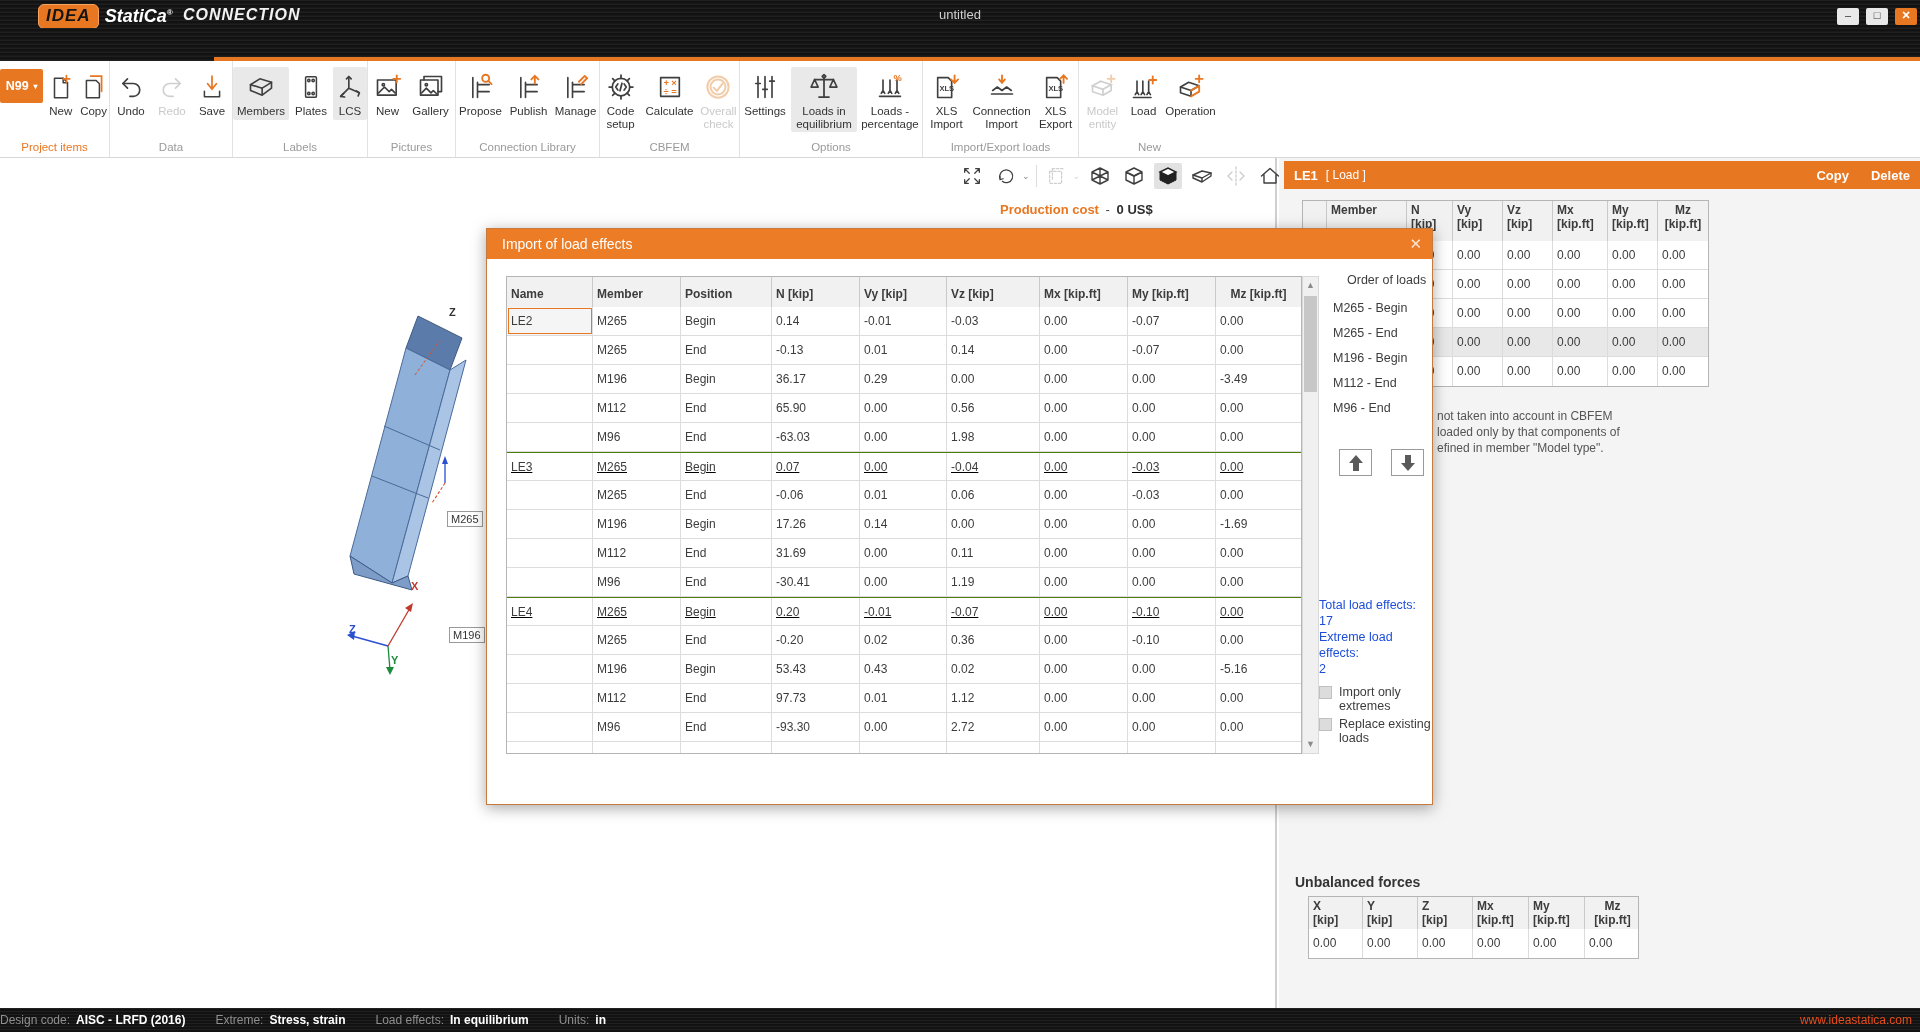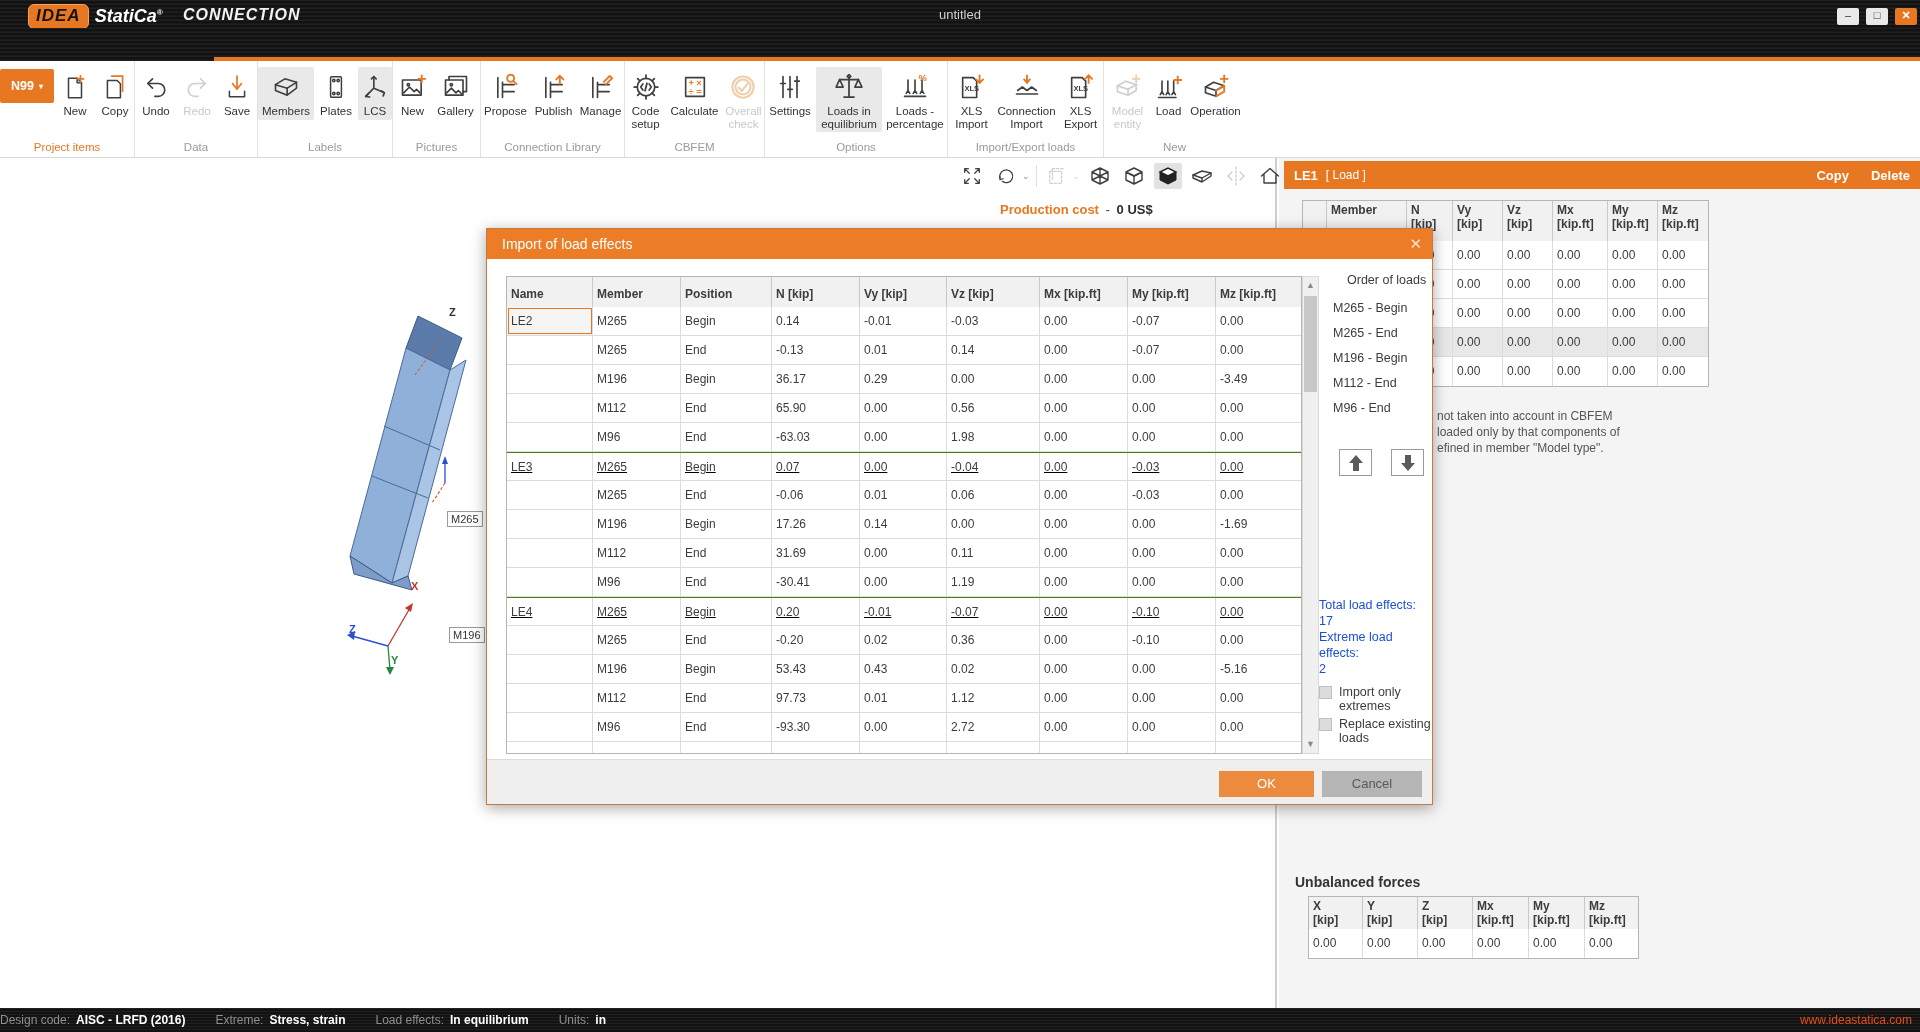--- a/index.html
+++ b/index.html
@@ -5,21 +5,21 @@
   * { margin:0; padding:0; box-sizing:border-box; }
   html,body { width:1920px; height:1032px; overflow:hidden; font-family:"Liberation Sans",sans-serif; background:#fff; }
   #app { position:relative; width:1920px; height:1032px; }
 
   
   .blackbar { position:absolute; left:0; width:1920px; background:#121212;
     background-image:repeating-linear-gradient(180deg, rgba(255,255,255,.06) 0 1px, rgba(0,0,0,0) 1px 3px, rgba(255,255,255,.03) 3px 4px); }
   #titlebar { top:0; height:28px; }
   #tabrow   { top:28px; height:33px; }
 
-  #logo { position:absolute; left:28px; top:4px; display:flex; align-items:center; gap:6px; }
+  #logo { position:absolute; left:38px; top:4px; display:flex; align-items:center; gap:6px; }
   #logo .idea { background:#e87722; color:#141414; font-weight:bold; font-style:italic; font-size:17px; padding:1px 7px 2px; border-radius:6px; border:1px solid #f5a35f; letter-spacing:1px; }
   #logo .statica { color:#fff; font-weight:bold; font-style:italic; font-size:18px; }
   #logo .reg { color:#fff; font-size:8px; vertical-align:super; }
   #app-title { position:absolute; left:183px; top:6px; color:#f2f2f2; font-weight:bold; font-style:italic; font-size:16px; letter-spacing:1px; }
   #doc-title { position:absolute; left:0; right:0; top:7px; text-align:center; color:#cfcfcf; font-size:13px; }
   #tagline { position:absolute; left:38px; top:33px; color:#b9b9b9; font-style:italic; font-size:10.5px; }
 
   .winbtn { position:absolute; top:8px; width:22px; height:17px; border-radius:2px; background:#e9e9e9; color:#333; font-size:11px; line-height:15px; text-align:center; cursor:pointer; }
   #btn-min { left:1837px; } #btn-max { left:1866px; }
   #btn-close { left:1895px; background:#e87722; color:#fff; font-weight:bold; }
@@ -75,21 +75,21 @@
   
   #rightpanel { position:absolute; left:1279px; top:158px; width:641px; height:850px; background:#f4f4f4; }
   #le-header { position:absolute; left:5px; top:3px; width:636px; height:28px; background:#e87722; color:#fff; display:flex; align-items:center; padding:0 10px; font-size:13px; }
   #le-header .t1 { font-weight:bold; }
   #le-header .t2 { margin-left:8px; font-size:12px; }
   #le-header .sp { flex:1; }
   #le-header .hbtn { font-weight:bold; margin-left:22px; cursor:pointer; }
 
   .grid-head { display:grid; background:#f1f1f1; border:1px solid #b5b5b5; border-bottom:1px solid #b5b5b5; }
   .grid-head .th { border-right:1px solid #c9c9c9; font-size:12px; font-weight:bold; color:#3c3c3c; padding:2px 4px; }
-  .grid-head .th:last-child { border-right:none; }
+  .grid-head .th:last-child { border-right:none;text-align:center; }
   .grid-body { border:1px solid #b5b5b5; border-top:none; background:#fff; overflow:hidden; }
   .grid-body .tr { display:grid; border-bottom:1px solid #dcdcdc; background:#fff; }
   .grid-body .tr:last-child { border-bottom:none; }
   .grid-body .tr.group-start { border-top:1px solid #4d7c0f;text-decoration:underline; }
   .grid-body .tr.hl { background:#e8e8e8; }
   .grid-body .td { border-right:1px solid #dcdcdc; font-size:12px; color:#3c3c3c; padding:0 4px; overflow:hidden; white-space:nowrap; }
   .grid-body .td:last-child { border-right:none; }
   .grid-body .td.sel-cell { outline:1px solid #e87722; outline-offset:-2px; background:#f5f5f5; }
 
   #le-table-head { position:absolute; left:23px; top:42px; width:407px; }
@@ -169,21 +169,21 @@
           <circle cx="7" cy="7" r="4" fill="none" stroke="#9a9a9a" stroke-width="1.3"></circle>
           <path d="M10 10l4 4" stroke="#9a9a9a" stroke-width="1.3"></path>
         </svg>
     </div>
     <div id="info-btn">i</div>
   </div>
   <div id="orange-strip"></div>
 
   <div id="ribbon">
 
-    <div class="rgroup" style="width:135px">
+    <div class="rgroup" style="width:110px">
       <div class="btnrow">
         <div id="n99">
             <span>N99</span>
             <span class="caret">▾</span>
           </div>
         <div class="rbtn" style="width:38px">
           <span class="ric">
               <svg class="ic" width="26" height="28" viewBox="0 0 24 24">
                 <path class="st" d="M6 4h8l4 4v14H6z"></path>
                 <path class="st" d="M14 4v4h4"></path>
@@ -896,24 +896,20 @@
 
     <div class="chkrow" id="chk1">
       <div class="chkbox"></div>
       <div class="chklb">Import only extremes</div>
     </div>
     <div class="chkrow" id="chk2">
       <div class="chkbox"></div>
       <div class="chklb">Replace existing loads</div>
     </div>
 
-    <div id="dlg-footer">
-      <div class="dlg-btn" id="btn-ok">OK</div>
-      <div class="dlg-btn" id="btn-cancel">Cancel</div>
-    </div>
   </div>
 
   <div id="statusbar">
     <div class="stat"><span class="sl">Design code:</span><span class="sv">AISC - LRFD (2016)</span></div>
     <div class="stat"><span class="sl">Extreme:</span><span class="sv">Stress, strain</span></div>
     <div class="stat"><span class="sl">Load effects:</span><span class="sv">In equilibrium</span></div>
     <div class="stat"><span class="sl">Units:</span><span class="sv">in</span></div>
     <div id="website">www.ideastatica.com</div>
   </div>
 

